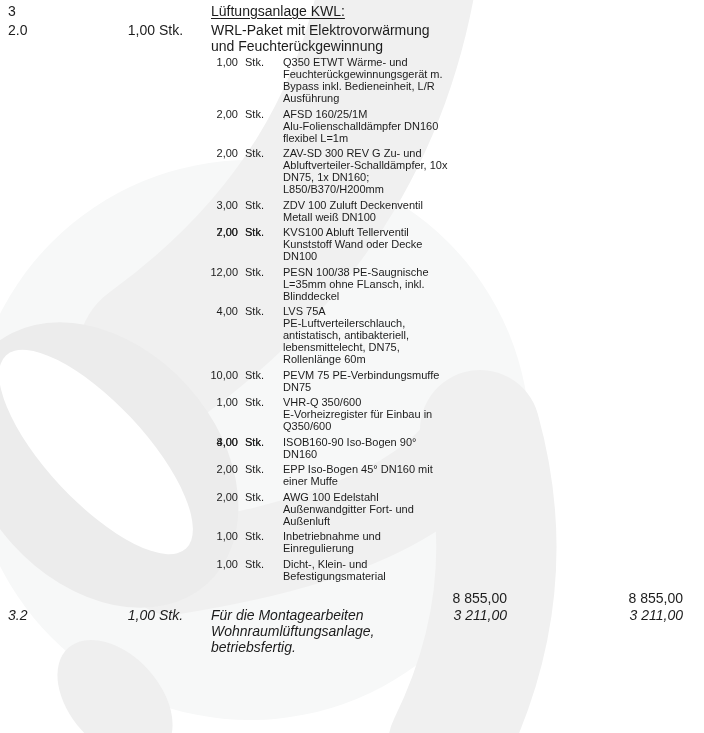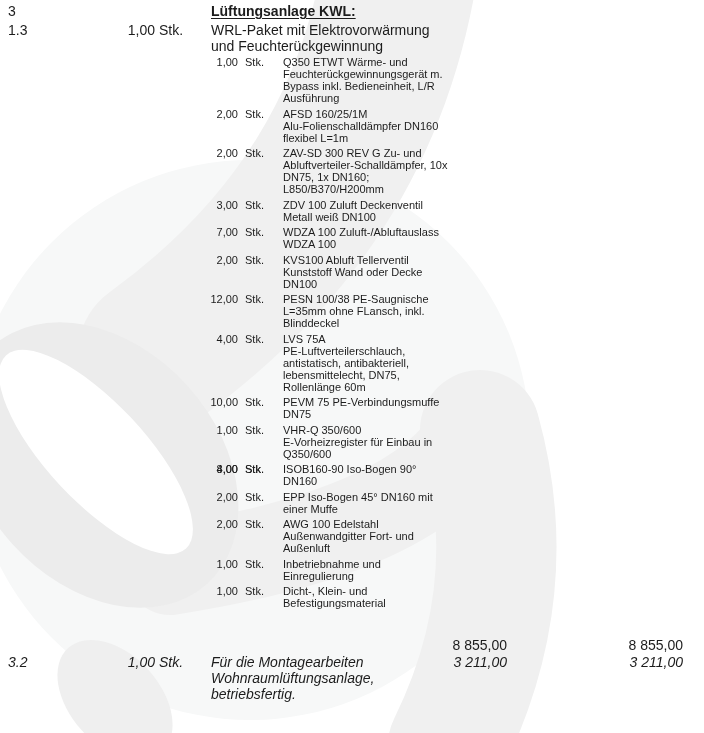--- a/index.html
+++ b/index.html
@@ -12,31 +12,31 @@
   .watermark{position:absolute;top:0;left:0;z-index:0;}
   .content{position:relative;z-index:1;padding-top:3px;}
 
   
   .section-row,.item-row,.price-row{
     position:relative;margin-left:211px;margin-right:8px;
     font-size:14px;line-height:16px;
   }
   .section-row{margin-bottom:3px;}
   .section-title{
-    font-weight:bold;text-decoration:underline;
+    font-weight:normal;text-decoration:underline;
     text-underline-offset:2px;
   }
   .item-row{margin-bottom:2px;}
   .item-pos,.section-pos{position:absolute;left:-203px;top:0;}
   .item-qty{position:absolute;left:-103px;top:0;width:47px;text-align:right;}
   .item-unit{position:absolute;left:-52px;top:0;}
   .item-desc{white-space:pre-line;max-width:250px;}
   .price1{position:absolute;left:169px;top:0;width:127px;text-align:right;}
   .price2{position:absolute;left:349px;top:0;width:123px;text-align:right;}
-  .price-row{height:16px;margin-top:28px;}
+  .price-row{height:16px;margin-top:8px;}
 
   
   .sub-row{
     position:relative;margin-left:283px;margin-right:8px;
     margin-bottom:3.5px;font-size:11px;line-height:12px;
   }
   .sub-qty{position:absolute;left:-93px;top:0;width:48px;text-align:right;}
   .sub-unit{position:absolute;left:-38px;top:0;}
   .sub-desc{white-space:pre-line;max-width:185px;}
 
@@ -56,21 +56,21 @@
 </svg>
 
 <div class="content">
 
   <div class="section-row">
     <span class="section-pos">3</span>
     <span class="section-title">Lüftungsanlage KWL:</span>
   </div>
 
   <div class="item-row">
-    <span class="item-pos">1.3</span>
+    <span class="item-pos">2.0</span>
     <span class="item-qty">1,00</span>
     <span class="item-unit">Stk.</span>
     <div class="item-desc">WRL-Paket mit Elektrovorwärmung
 und Feuchterückgewinnung</div>
   </div>
 
   <div class="sub-row">
     <span class="sub-qty">1,00</span>
     <span class="sub-unit">Stk.</span>
     <div class="sub-desc">Q350 ETWT Wärme- und
@@ -95,22 +95,20 @@
   </div>
   <div class="sub-row">
     <span class="sub-qty">3,00</span>
     <span class="sub-unit">Stk.</span>
     <div class="sub-desc">ZDV 100 Zuluft Deckenventil
 Metall weiß DN100</div>
   </div>
   <div class="sub-row">
     <span class="sub-qty">7,00</span>
     <span class="sub-unit">Stk.</span>
-    <div class="sub-desc">WDZA 100 Zuluft-/Abluftauslass
-WDZA 100</div>
   </div>
   <div class="sub-row">
     <span class="sub-qty">2,00</span>
     <span class="sub-unit">Stk.</span>
     <div class="sub-desc">KVS100 Abluft Tellerventil
 Kunststoff Wand oder Decke
 DN100</div>
   </div>
   <div class="sub-row">
     <span class="sub-qty">12,00</span>

